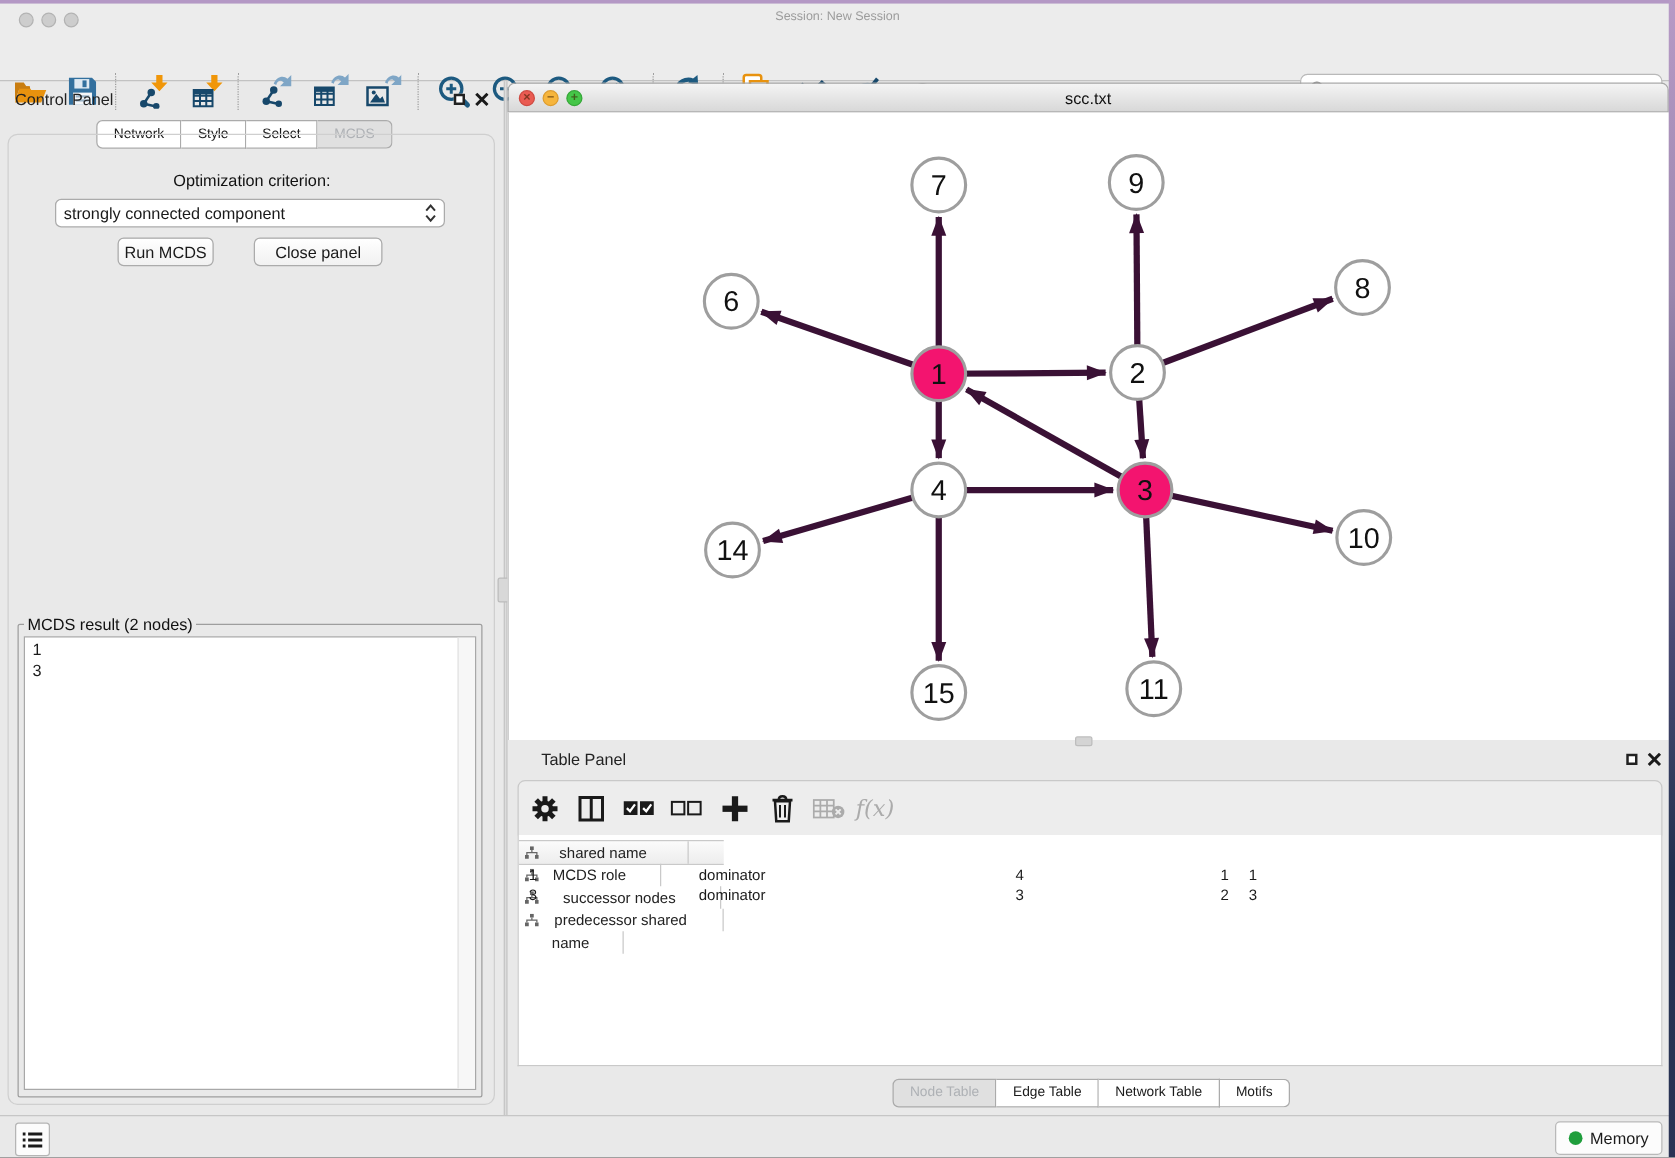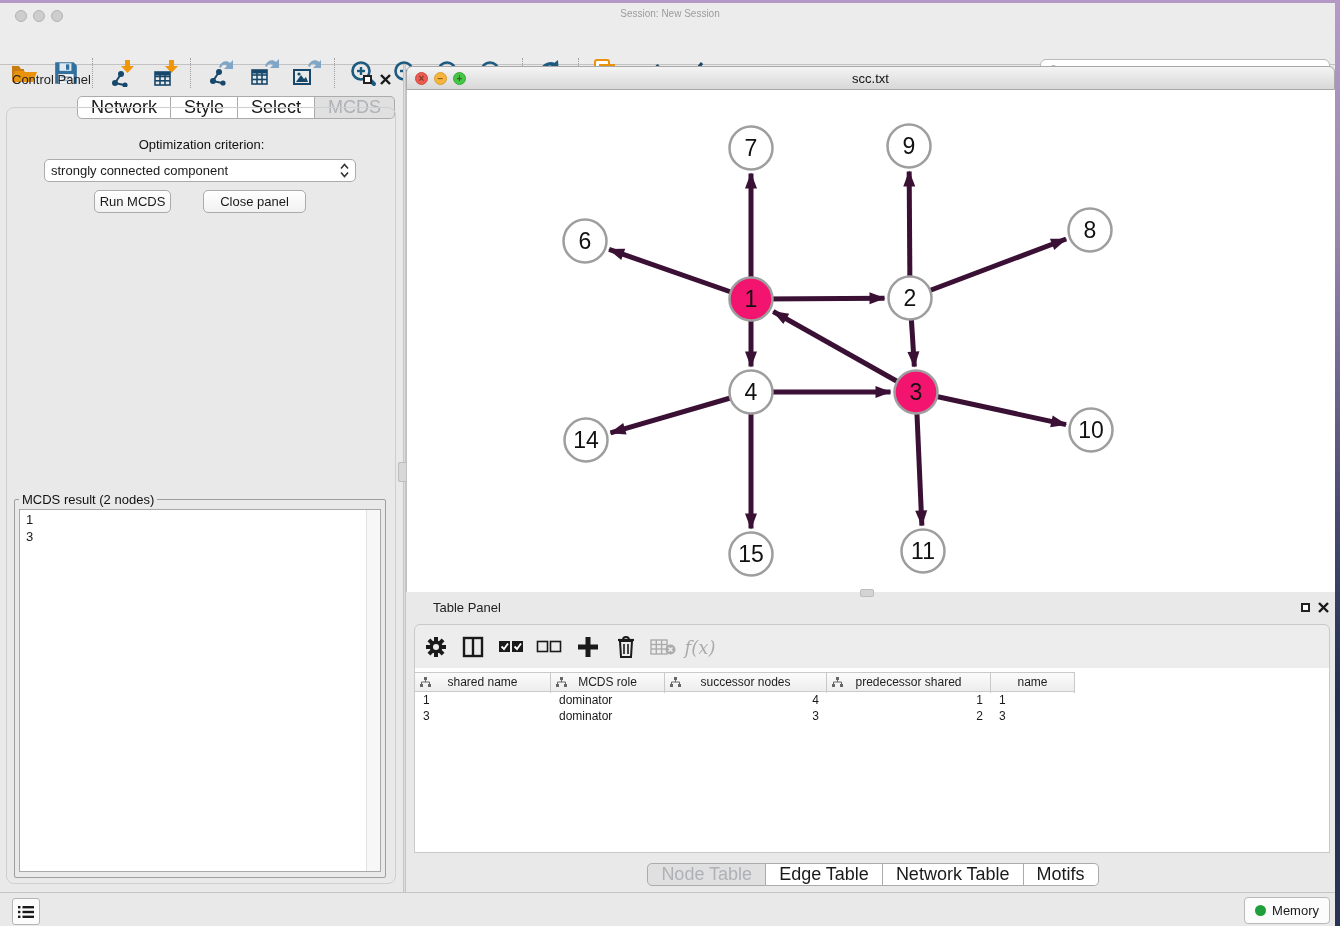--- a/index.html
+++ b/index.html
@@ -20,21 +20,21 @@
   .tbsep{position:absolute;top:30px;height:30px;width:0;border-left:1px dotted #9f9f9f;}
   .searchbox{position:absolute;left:1040px;top:31px;width:290px;height:26px;background:#fff;
       border:1px solid #b9b9b9;border-radius:6px;box-sizing:border-box;display:flex;align-items:center;padding-left:6px;}
   .searchbox input{border:none;outline:none;flex:1;font-size:13px;font-family:"Liberation Sans",sans-serif;background:transparent;}
   
   .cp-header{position:absolute;left:0;top:70px;width:403px;height:22px;}
   .cp-header .ph-title{position:absolute;left:12px;top:2px;font-size:13px;color:#222;}
   .winbtn{position:absolute;width:14px;height:14px;display:flex;align-items:center;justify-content:center;cursor:default;}
   .floatglyph{width:9px;height:9px;border:2px solid #222;box-sizing:border-box;background:#fff;}
   .tabs-row{position:absolute;display:flex;}
-  .tab{height:21px;line-height:21px;padding:0 13px;font-size:18px;background:#fff;border:1px solid #ababab;
+  .tab{height:21px;line-height:21px;padding:0 13px;font-size:11px;background:#fff;border:1px solid #ababab;
        border-left:none;color:#1a1a1a;cursor:default;white-space:nowrap;text-align:center;}
   .tab:first-child{border-left:1px solid #ababab;border-radius:5px 0 0 5px;}
   .tab:last-child{border-radius:0 5px 5px 0;}
   .tab.active{background:#e0e0e0;color:#aeb1b5;}
   .cp-body{position:absolute;left:6px;top:107px;width:390px;height:777px;border:1px solid #cfcfcf;border-radius:8px;box-sizing:border-box;}
   .opt-label{position:absolute;left:0;width:100%;top:137px;text-align:center;font-size:13px;color:#111;}
   .selectbox{position:absolute;left:44px;top:159px;width:312px;height:23px;background:#fff;border:1px solid #ababab;
       border-radius:5px;box-sizing:border-box;display:flex;align-items:center;padding:0 6px;font-size:13px;}
   .selectbox .sel-text{flex:1;}
   .btn{position:absolute;height:23px;background:linear-gradient(#ffffff,#f1f1f1);border:1px solid #ababab;border-radius:5px;
@@ -62,21 +62,21 @@
   
   .tp-header{position:absolute;left:406px;top:596px;width:934px;height:24px;}
   .tp-header .ph-title{position:absolute;left:12px;top:4px;font-size:13px;color:#222;margin-left:15px;}
   .tp-toolbar{position:absolute;left:414px;top:624px;width:916px;height:45px;background:#ededed;
       border:1px solid #c9c9c9;border-radius:6px 6px 0 0;box-sizing:border-box;}
   .tpicon{position:absolute;top:5px;width:34px;height:34px;display:flex;align-items:center;justify-content:center;}
   .fx{font-family:"DejaVu Serif",serif;font-style:italic;font-size:18px;color:#ababab;}
   .data-table{position:absolute;left:414px;top:668px;width:916px;height:185px;background:#fff;
       border:1px solid #c9c9c9;border-top:none;box-sizing:border-box;overflow:hidden;}
   .thead-row{position:absolute;left:0;top:4px;height:20px;display:flex;
-      background:linear-gradient(#fbfbfb,#ededed);border-top:1px solid #c9c9c9;border-bottom:1px solid #c9c9c9;box-sizing:border-box;}
+      background:linear-gradient(#fbfbfb,#ededed);border-top:1px solid #c9c9c9;border-bottom:1px solid #c9c9c9;box-sizing:border-box;flex-direction:column;}
   .th{position:relative;height:20px;line-height:18px;font-size:12px;color:#222;text-align:center;
       border-right:1px solid #c9c9c9;box-sizing:border-box;}
   .th .colicon{position:absolute;left:5px;top:4px;}
   .tbody{position:absolute;left:0;top:24px;right:0;}
   .tr{display:flex;height:16px;line-height:16px;font-size:12px;}
   .td{box-sizing:border-box;padding:0 8px;overflow:hidden;white-space:nowrap;}
   .bottom-tabs{position:absolute;left:406px;top:863px;width:934px;display:flex;justify-content:center;}
   .statusbar{position:absolute;left:0;top:892px;width:1340px;height:34px;background:#e9e9e9;border-top:1px solid #c6c6c6;box-sizing:border-box;}
   .listbtn{position:absolute;left:12px;top:5px;width:26px;height:25px;background:#fcfcfc;border:1px solid #b5b5b5;border-radius:3px;
       display:flex;align-items:center;justify-content:center;}

